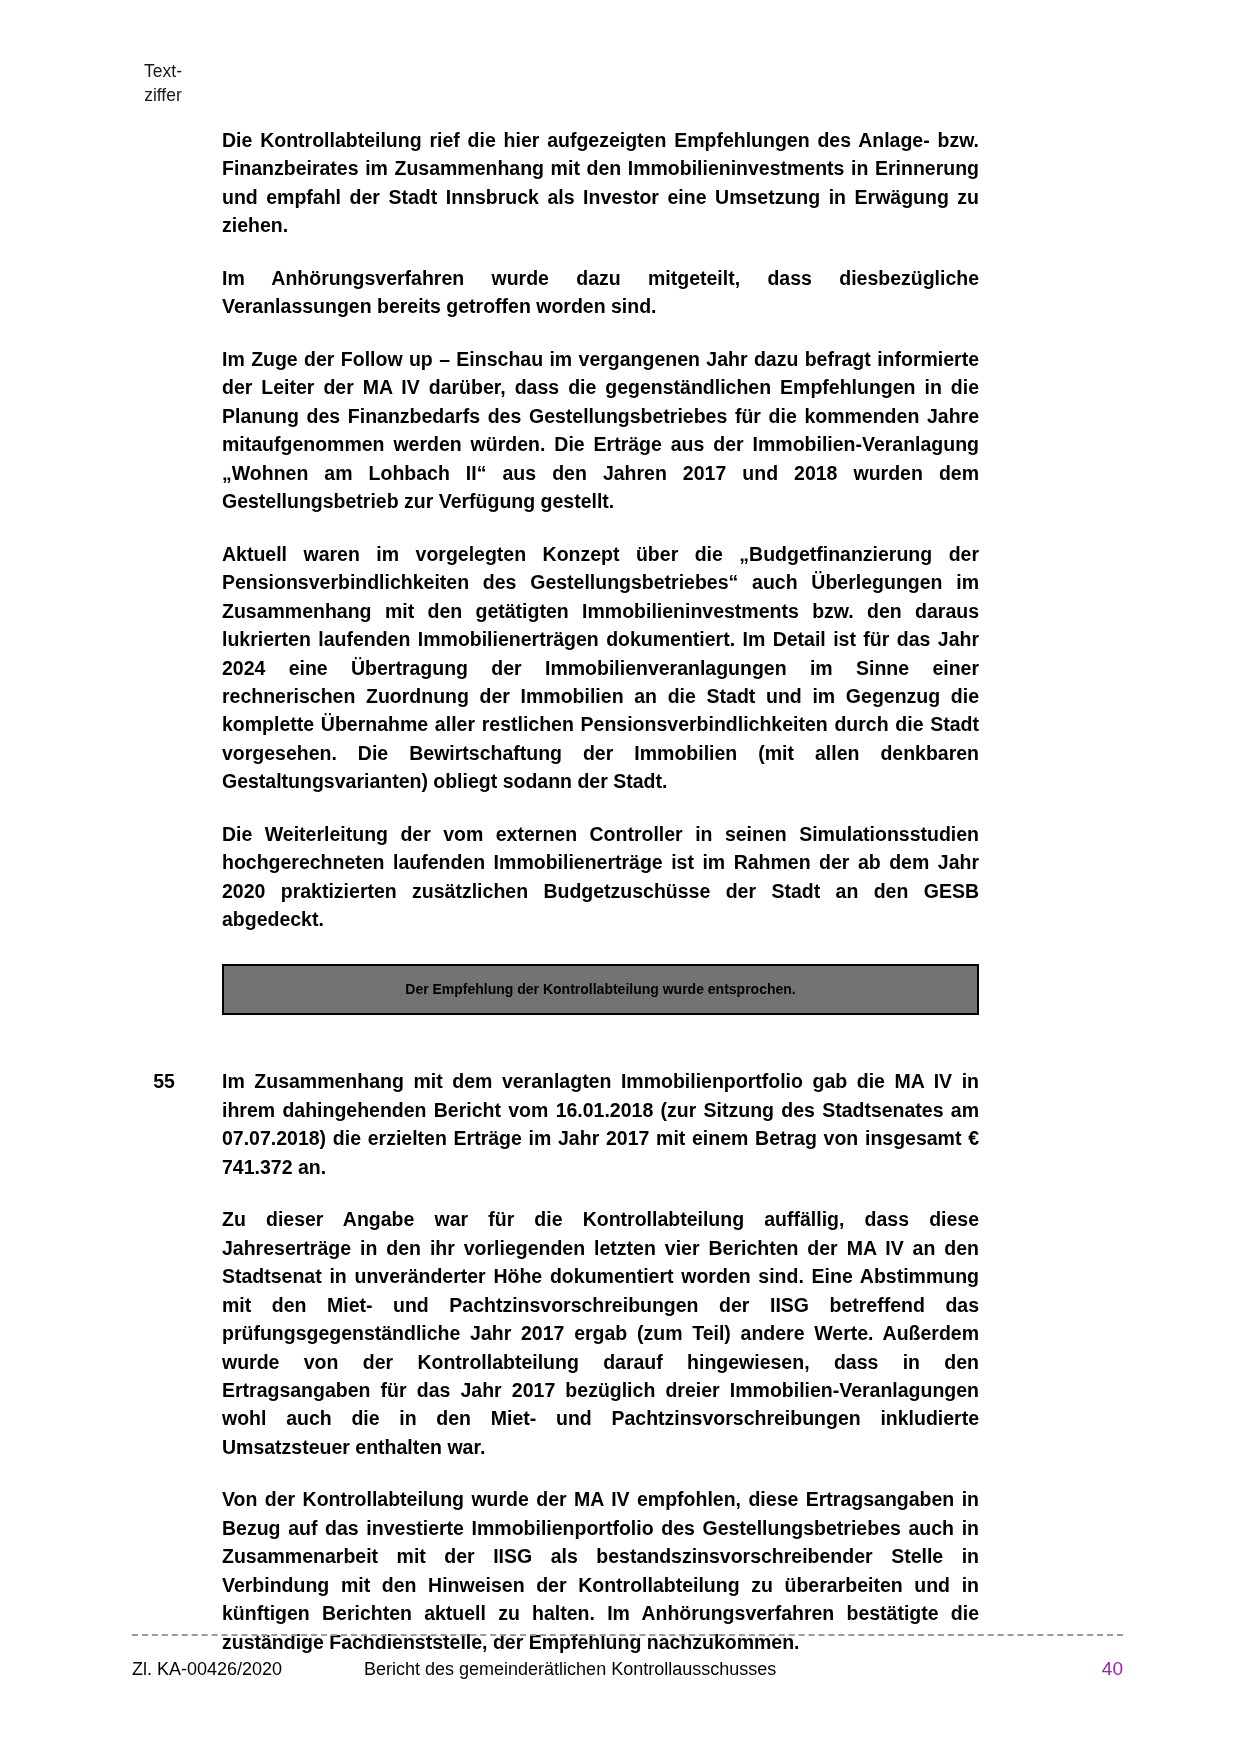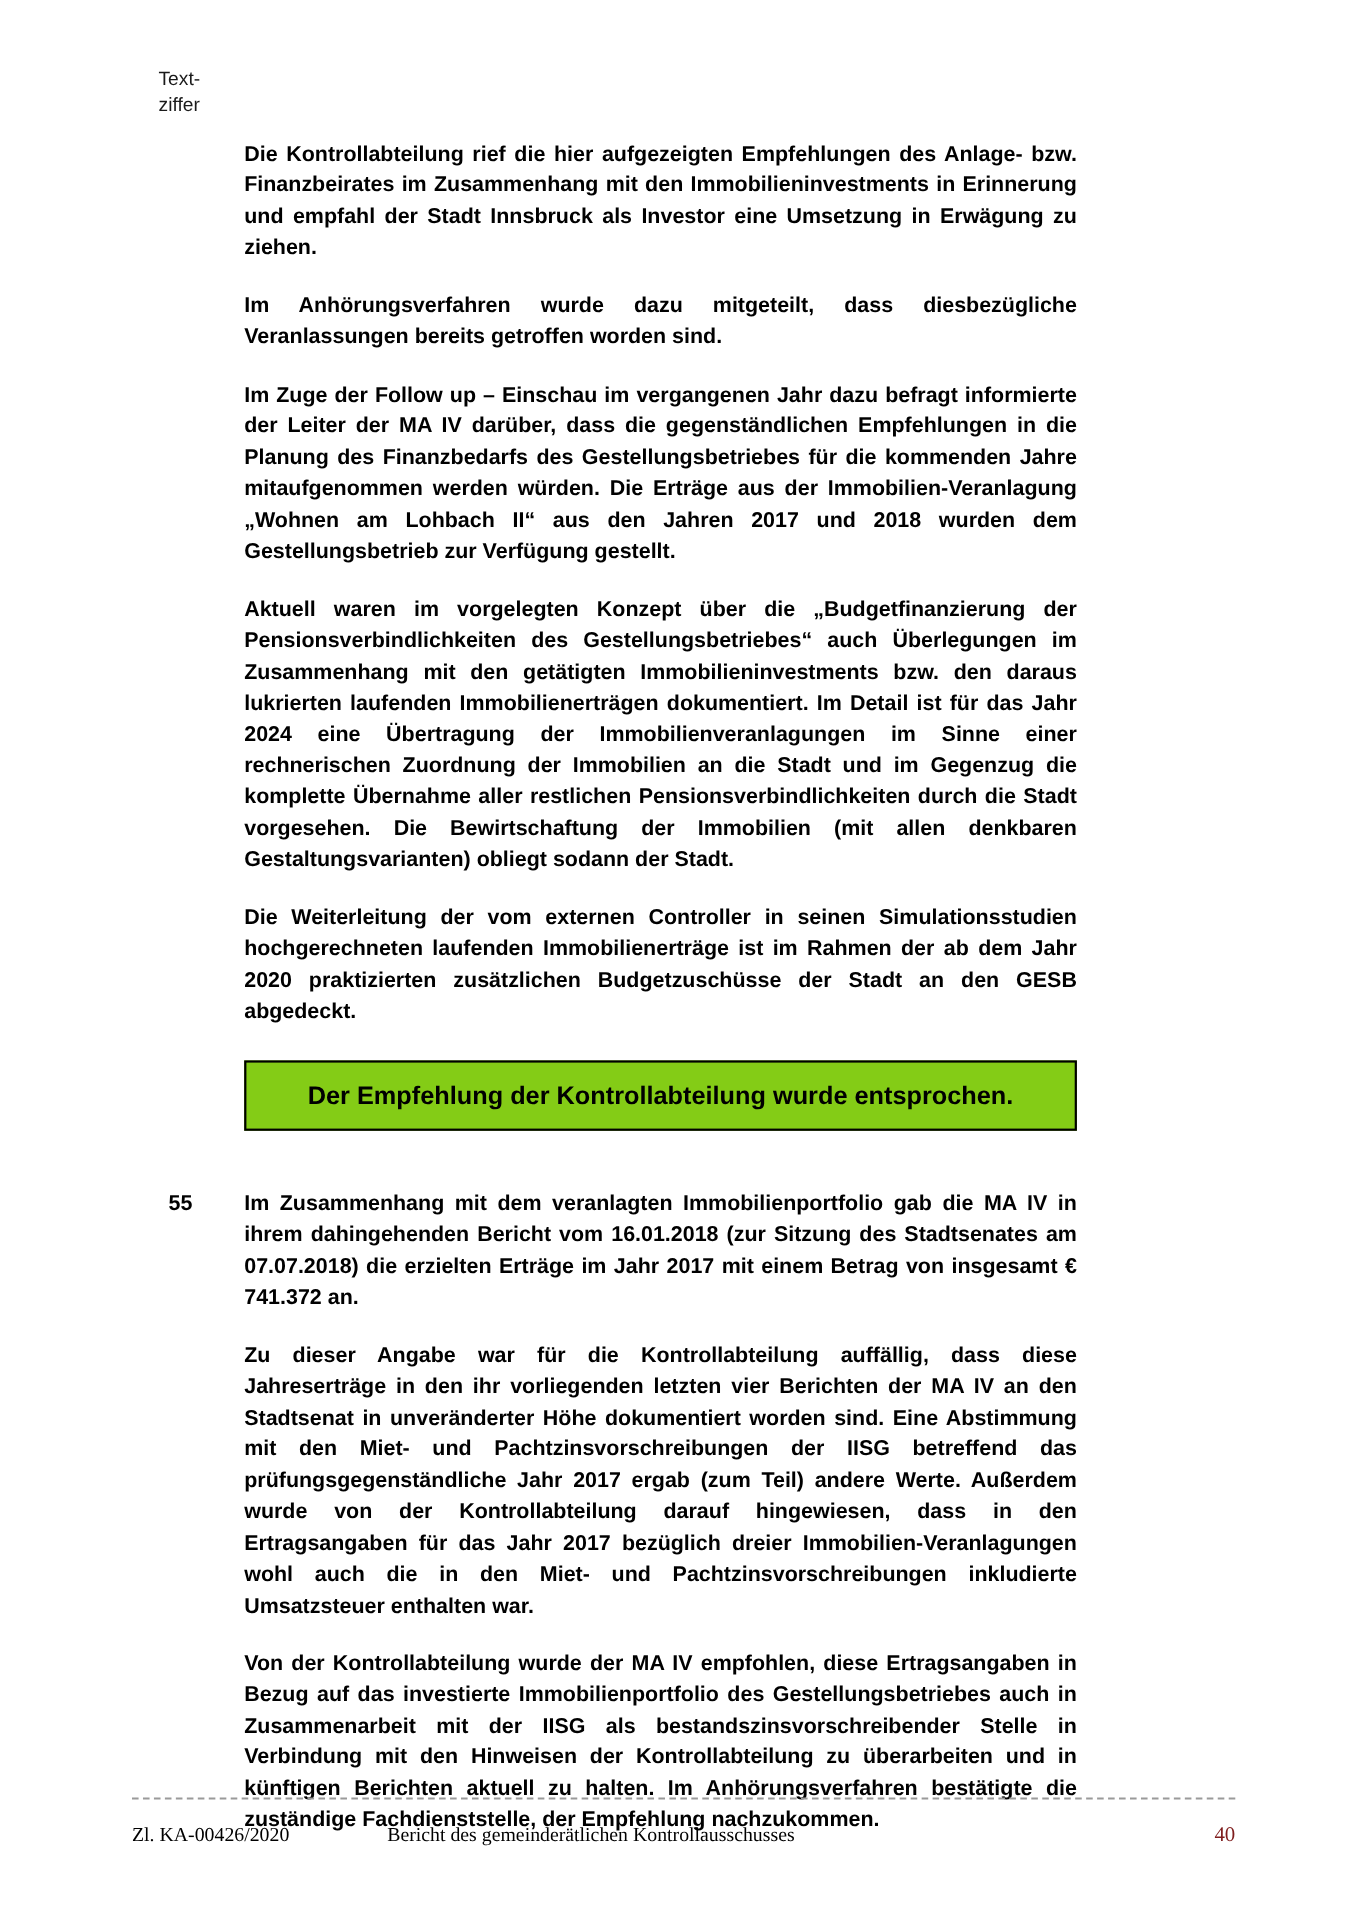--- a/index.html
+++ b/index.html
@@ -47,68 +47,67 @@
     color: #000000;
     hyphens: manual;
   }
   .para:last-child {
     margin-bottom: 0;
   }
   
   .highlight-box {
     margin: 30px 0 0 0;
     border: 2px solid #000000;
-    background: #84cc16;
+    background: #737373;
     padding: 14px 0;
     text-align: center;
-    font-size: 23px;
+    font-size: 14px;
     line-height: 1.4;
   }
   
   .section {
     position: relative;
     margin-top: 52px;
   }
   .section-number {
     position: absolute;
     left: -88px;
     top: 0;
     width: 60px;
     text-align: center;
     font-size: 19.5px;
     line-height: 1.46;
   }
   
   .footer {
     position: absolute;
-    left: 120px;
+    left: 132px;
     right: 118px;
     bottom: 74px;
-    font-family: Liberation Serif, serif;
   }
   .footer-rule {
     border-top: 2px dashed #9a9a9a;
     margin-bottom: 22px;
   }
   .footer-row {
     display: flex;
     align-items: baseline;
     font-size: 18px;
   }
   .footer-left {
     width: 232px;
     flex: 0 0 232px;
   }
   .footer-center {
     flex: 1 1 auto;
   }
   .footer-right {
     flex: 0 0 60px;
     text-align: right;
-    color: #7f1d1d;
+    color: #a21caf;
     font-size: 19px;
   }
 </style>
 </head>
 <body>
 
 <div class="page">
 
   <div class="margin-label">
     <div>Text-</div>

